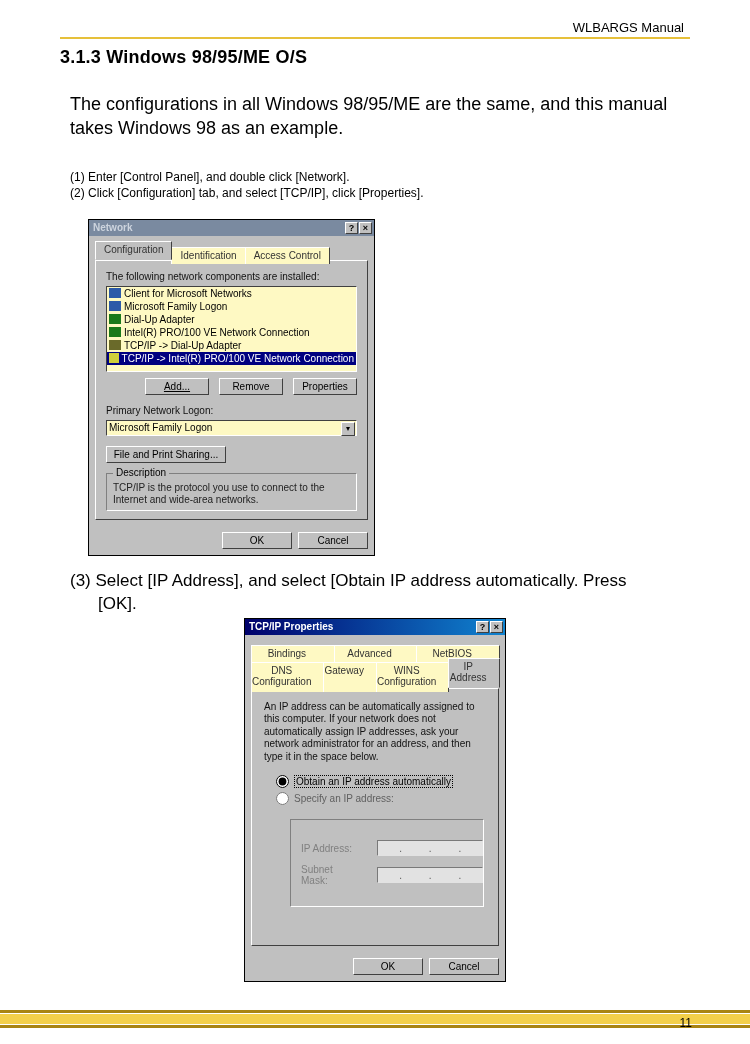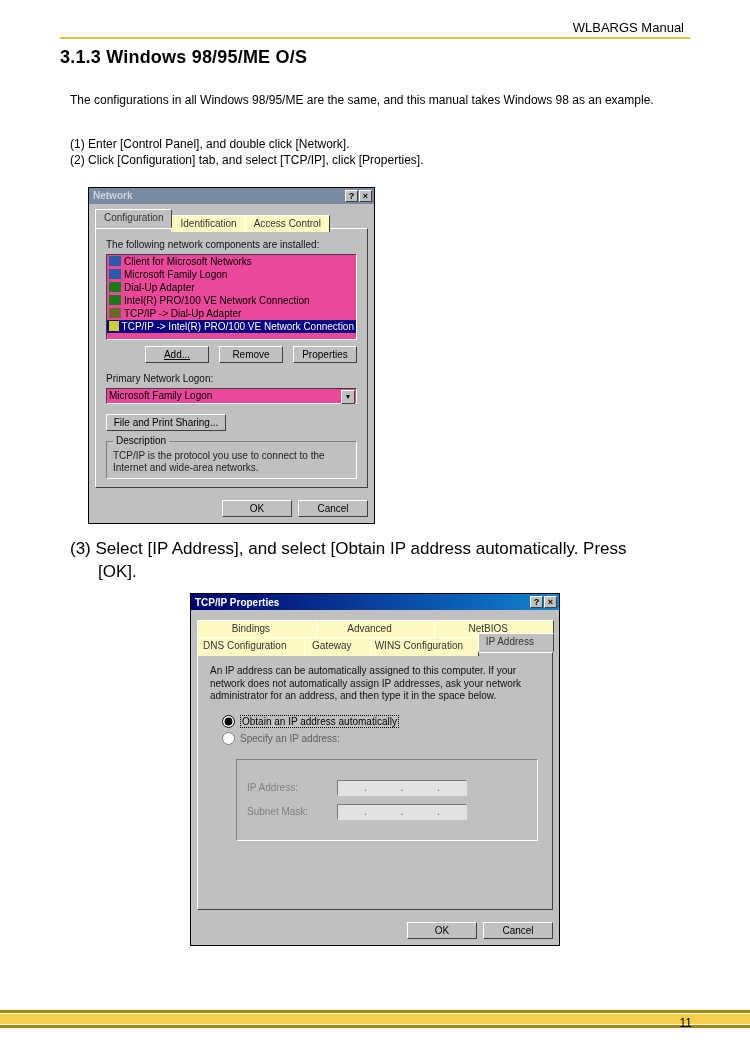--- a/index.html
+++ b/index.html
@@ -23,21 +23,21 @@
     padding-bottom: 2px;
   }
   .section-title {
     font-weight: 700;
     font-size: 18px;
     margin-top: 8px;
     margin-bottom: 24px;
     letter-spacing: 0.2px;
   }
   .para {
-    font-size: 12px;
+    font-size: 18px;
     line-height: 1.35;
     margin: 0 0 28px 10px;
   }
   .steps {
     font-size: 12px;
     line-height: 1.35;
     margin-left: 10px;
     margin-bottom: 18px;
   }
   .steps p { margin: 0; }
@@ -119,21 +119,21 @@
     border-bottom: 1px solid #404040;
     padding: 10px 10px 8px 10px;
     background: #c0c0c0;
   }
   .label-sm { font-size: 10px; margin-bottom: 4px; display: block; color: #111; }
   .sunken {
     border-top: 1px solid #404040;
     border-left: 1px solid #404040;
     border-right: 1px solid #fff;
     border-bottom: 1px solid #fff;
-    background: #ec4899;
+    background: #fef9c3;
   }
   .listbox {
     height: 86px;
     overflow: hidden;
     font-size: 10px;
   }
   .listitem {
     padding: 1px 2px;
     white-space: nowrap;
     display: flex;
@@ -340,21 +340,21 @@
       <div class="btn98">OK</div>
       <div class="btn98">Cancel</div>
     </div>
   </div>
 
   <div class="step3">
     <span>(3) Select [IP Address], and select [Obtain IP address automatically. Press</span>
     <span class="indent">[OK].</span>
   </div>
 
-  <div class="win98" style="width:370px; margin-top:10px;">
+  <div class="win98" style="width:262px; margin-top:2px;">
     <div class="titlebar">
       <span>TCP/IP Properties</span>
       <div class="titlebar-controls">
         <div class="tctrl">?</div>
         <div class="tctrl">×</div>
       </div>
     </div>
     <div class="win98-body">
       <div class="tabrow2">
         <div class="tab">Bindings</div>

